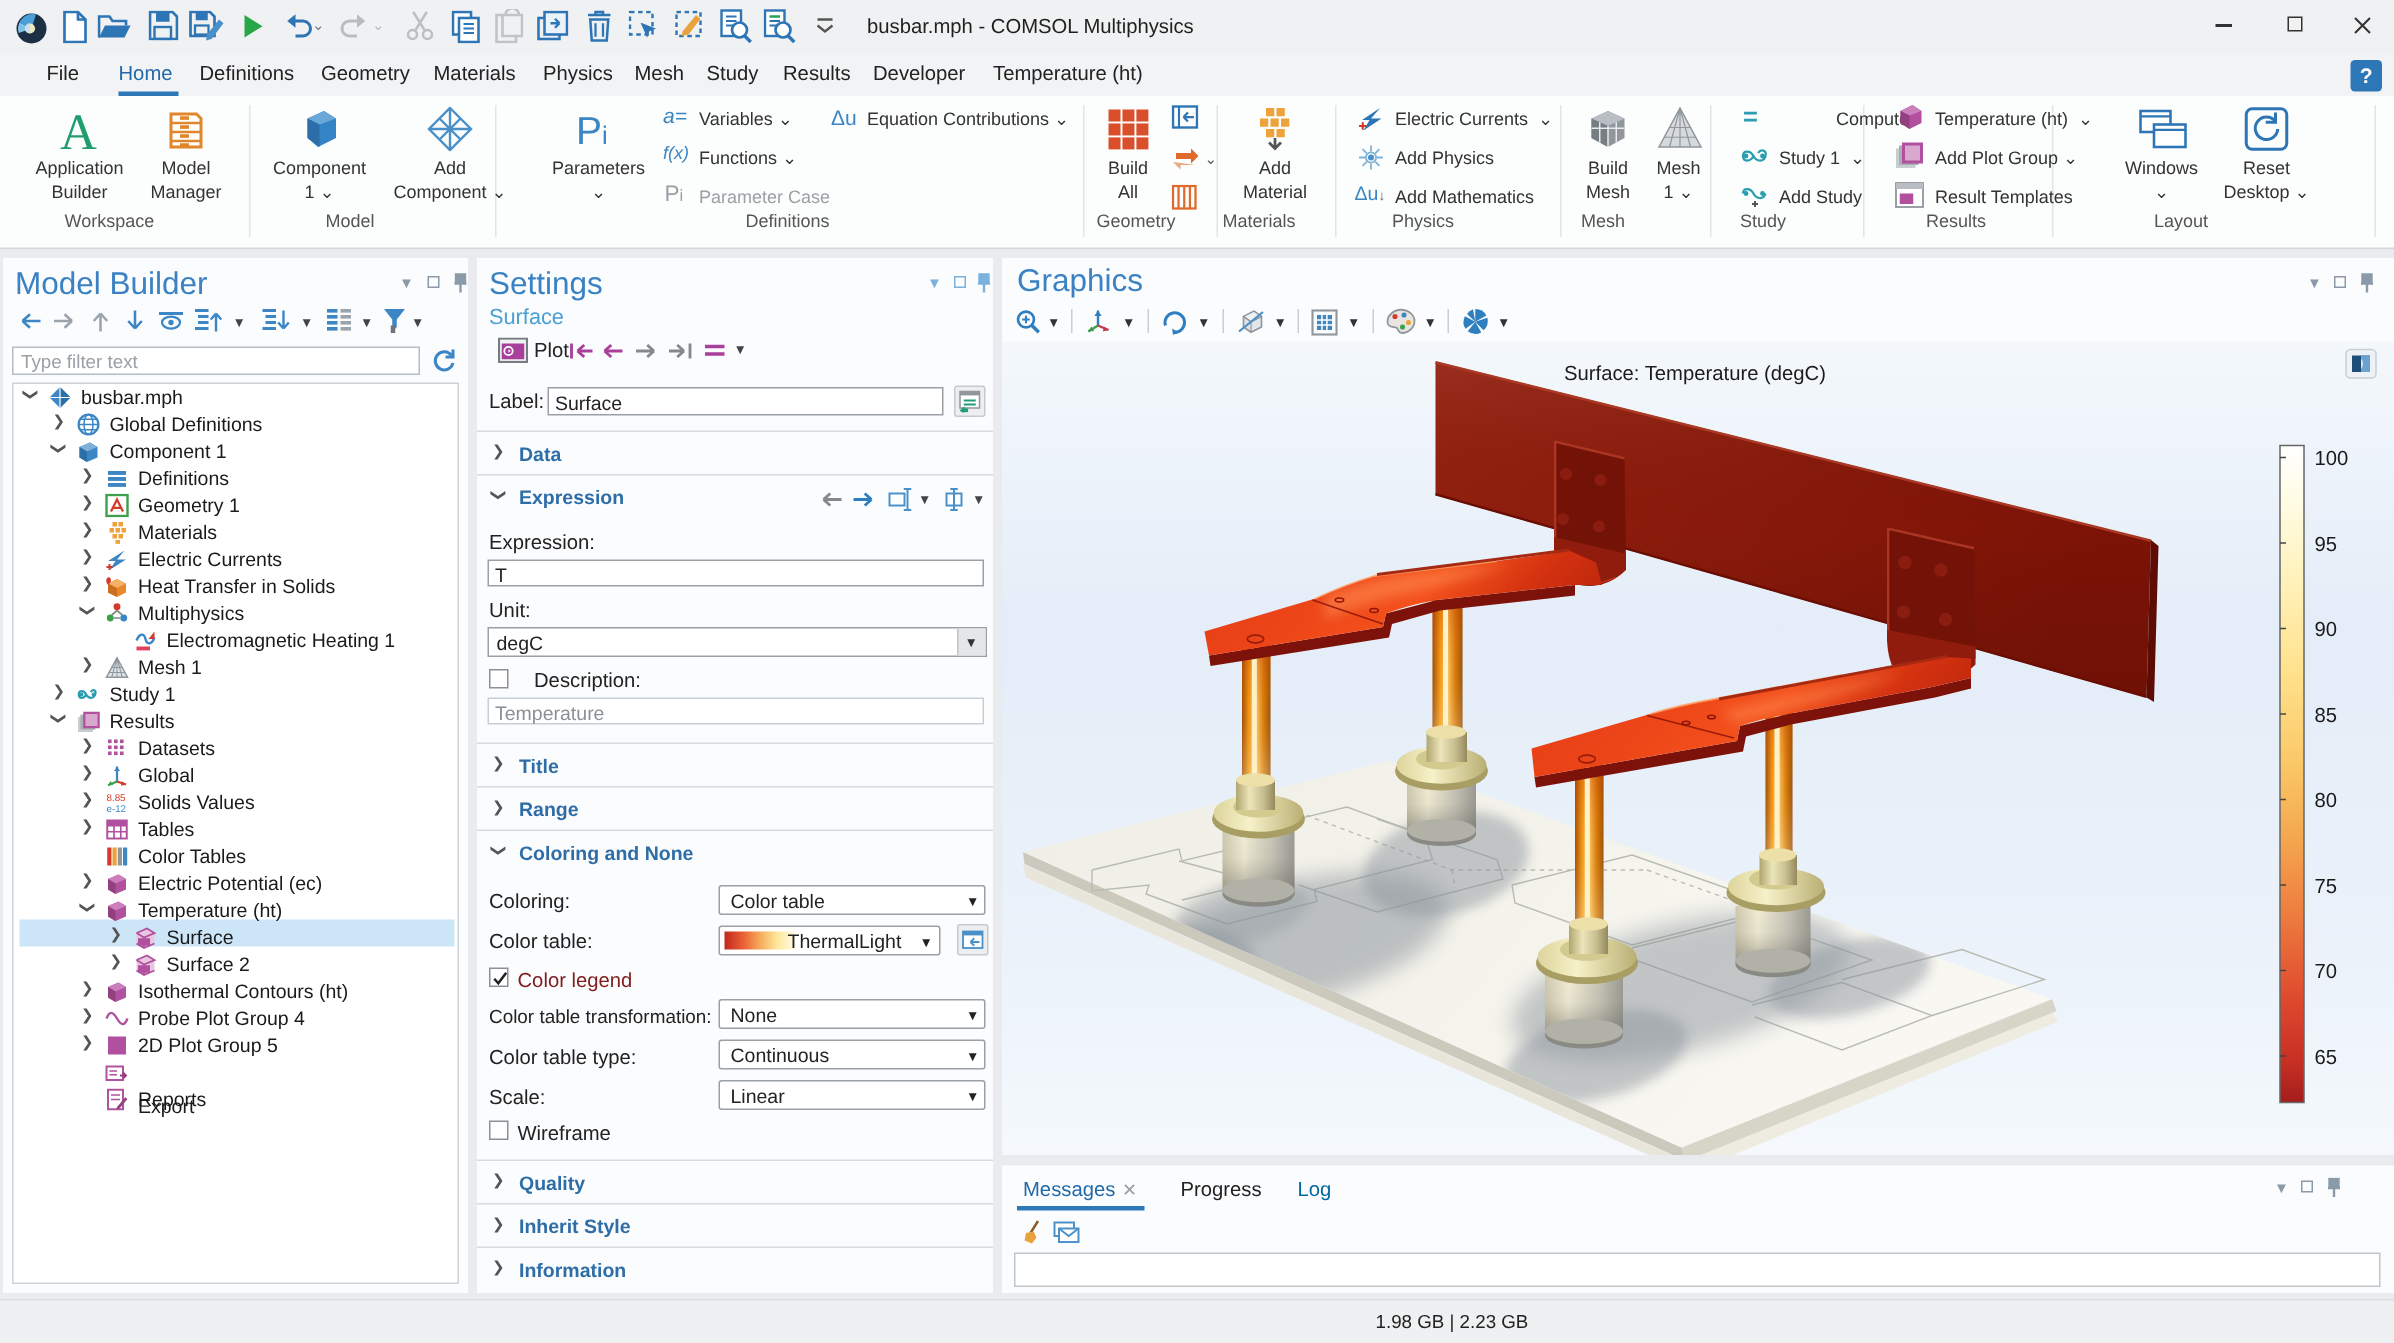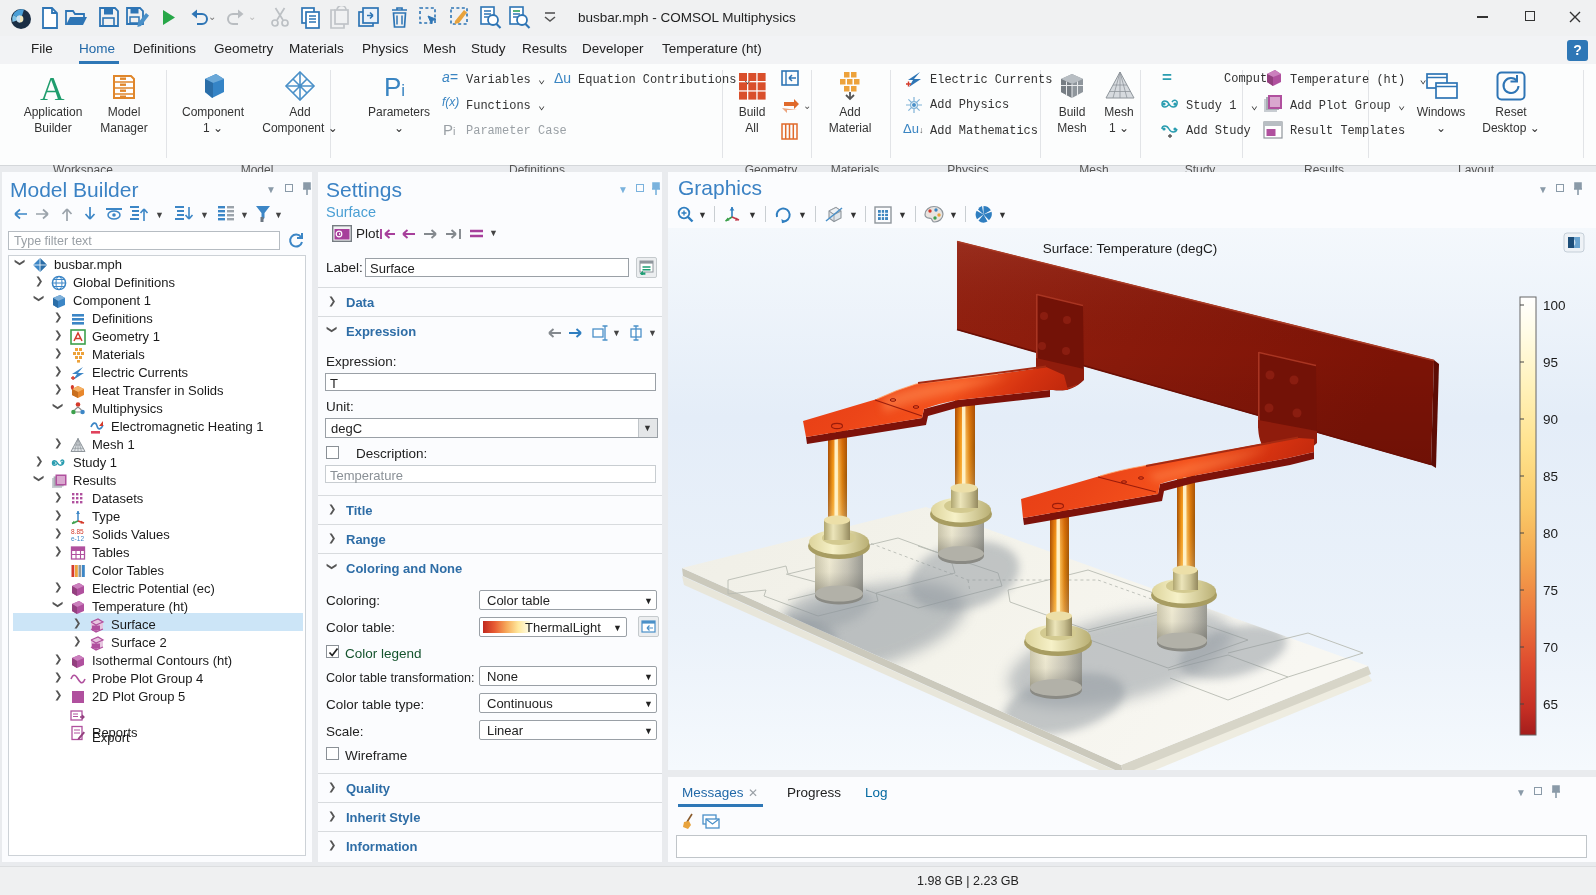--- a/index.html
+++ b/index.html
@@ -9,23 +9,23 @@
 #tabrow { left:0; top:36px; width:1596px; height:28px; background:#f2f3f5; }
 #ribbon { left:0; top:64px; width:1596px; height:102px; background:#fcfdfd; border-bottom:1px solid #d4d7da; }
 #mbpanel { left:2px; top:172px; width:310px; height:690px; background:#fbfcfe; }
 #setpanel { left:318px; top:172px; width:344px; height:690px; background:#fbfcfe; }
 #gpanel { left:668px; top:172px; width:928px; height:598px; background:#fbfcfe; }
 #msgpanel { left:668px; top:777px; width:928px; height:85px; background:#fbfcfe; }
 #statusbar { left:0; top:866px; width:1596px; height:29px; background:#eff0f1; border-top:1px solid #dcdee0; }
 .ptitle { font-size:21px; color:#3b82c4; }
 .seghead { font-size:13px; font-weight:bold; color:#2e6da6; }
 .vsep { position:absolute; top:6px; height:88px; width:1px; background:#e2e4e7; }
-.grplbl { position:absolute; top:99px; font-size:12px; color:#555; text-align:center; }
+.grplbl { position:absolute; top:76px; font-size:12px; color:#555; }
 .bigcap { position:absolute; font-size:12px; color:#333; text-align:center; line-height:16px; }
-.smalltxt { position:absolute; font-size:12px; color:#333;font-family:Liberation Mono, monospace; }
+.smalltxt { position:absolute; font-size:12px; color:#333; }
 .titem { position:absolute; font-size:13px; color:#1a1a1a; white-space:nowrap; }
 .chev { position:absolute; font-size:10px; color:#555; }
 .cmb { background:#fff; border:1px solid #9aa0a6; border-radius:2px; }
 </style>
 </head>
 <body>
 <div id="titlebar" class="abs">
 <svg class="abs" style="left:8px;top:6px" width="26" height="26" viewBox="0 0 26 26">
       <circle cx="13" cy="13" r="10" fill="#1b2f45"></circle>
       <path d="M5 9 A9.5 9.5 0 0 1 16 3.6 L13 13 Z" fill="#4a9fd8"></path>
@@ -600,21 +600,21 @@
       <span class="titem" style="left:64px;top:217px">Results</span>
 <span class="chev" style="left:45px;top:235px">❯</span>
       <svg class="abs" style="left:61px;top:235px" width="16" height="16">
         <use href="#i-data"></use>
       </svg>
       <span class="titem" style="left:83px;top:235px">Datasets</span>
 <span class="chev" style="left:45px;top:253px">❯</span>
       <svg class="abs" style="left:61px;top:253px" width="16" height="16">
         <use href="#i-views"></use>
       </svg>
-      <span class="titem" style="left:83px;top:253px">Type</span>
+      <span class="titem" style="left:83px;top:253px">Global</span>
 <span class="chev" style="left:45px;top:271px">❯</span>
       <svg class="abs" style="left:61px;top:271px" width="16" height="16">
         <use href="#i-dv"></use>
       </svg>
       <span class="titem" style="left:83px;top:271px">Solids Values</span>
 <span class="chev" style="left:45px;top:289px">❯</span>
       <svg class="abs" style="left:61px;top:289px" width="16" height="16">
         <use href="#i-tbl"></use>
       </svg>
       <span class="titem" style="left:83px;top:289px">Tables</span>
@@ -763,21 +763,21 @@
 <div class="abs" style="left:320px;top:444px;width:21px;height:21px;background:#eceef0;border:1px solid #c5cacd;border-radius:2px"></div>
 <svg class="abs" style="left:323px;top:447px" width="15" height="15" viewBox="0 0 15 15">
       <rect x="1" y="2" width="13" height="11" fill="#fff" stroke="#4a90c8" stroke-width="1.2"></rect>
       <rect x="1" y="2" width="13" height="2.6" fill="#4a90c8"></rect>
       <path d="M12 9 h-6 m0 0 l2.5 -2.5 M6 9 l2.5 2.5" stroke="#4a90c8" stroke-width="1.2" fill="none"></path>
     </svg>
 <div class="abs" style="left:8px;top:473px;width:13px;height:13px;background:#fff;border:1px solid #8a9096"></div>
 <svg class="abs" style="left:10px;top:475px" width="11" height="11" viewBox="0 0 11 11">
       <path d="M1.5 5.5 L4.2 8.5 L9.5 1.5" fill="none" stroke="#222" stroke-width="1.7"></path>
     </svg>
-<div class="abs" style="left:27px;top:474px;font-size:13.5px;color:#14532d">Color legend</div>
+<div class="abs" style="left:27px;top:474px;font-size:13.5px;color:#7f1d1d">Color legend</div>
 <div class="abs" style="left:8px;top:499px;font-size:12.6px;color:#222">Color table transformation:</div>
 <div class="cmb abs" style="left:161px;top:494px;width:178px;height:20px"></div>
     <div class="abs" style="left:169px;top:497px;font-size:13px;color:#222">None</div>
     <div class="abs" style="left:326px;top:500px;color:#222;font-size:9px">▼</div>
 <div class="abs" style="left:8px;top:525px;font-size:13.5px;color:#222">Color table type:</div>
 <div class="cmb abs" style="left:161px;top:521px;width:178px;height:20px"></div>
     <div class="abs" style="left:169px;top:524px;font-size:13px;color:#222">Continuous</div>
     <div class="abs" style="left:326px;top:527px;color:#222;font-size:9px">▼</div>
 <div class="abs" style="left:8px;top:552px;font-size:13.5px;color:#222">Scale:</div>
 <div class="cmb abs" style="left:161px;top:548px;width:178px;height:20px"></div>

